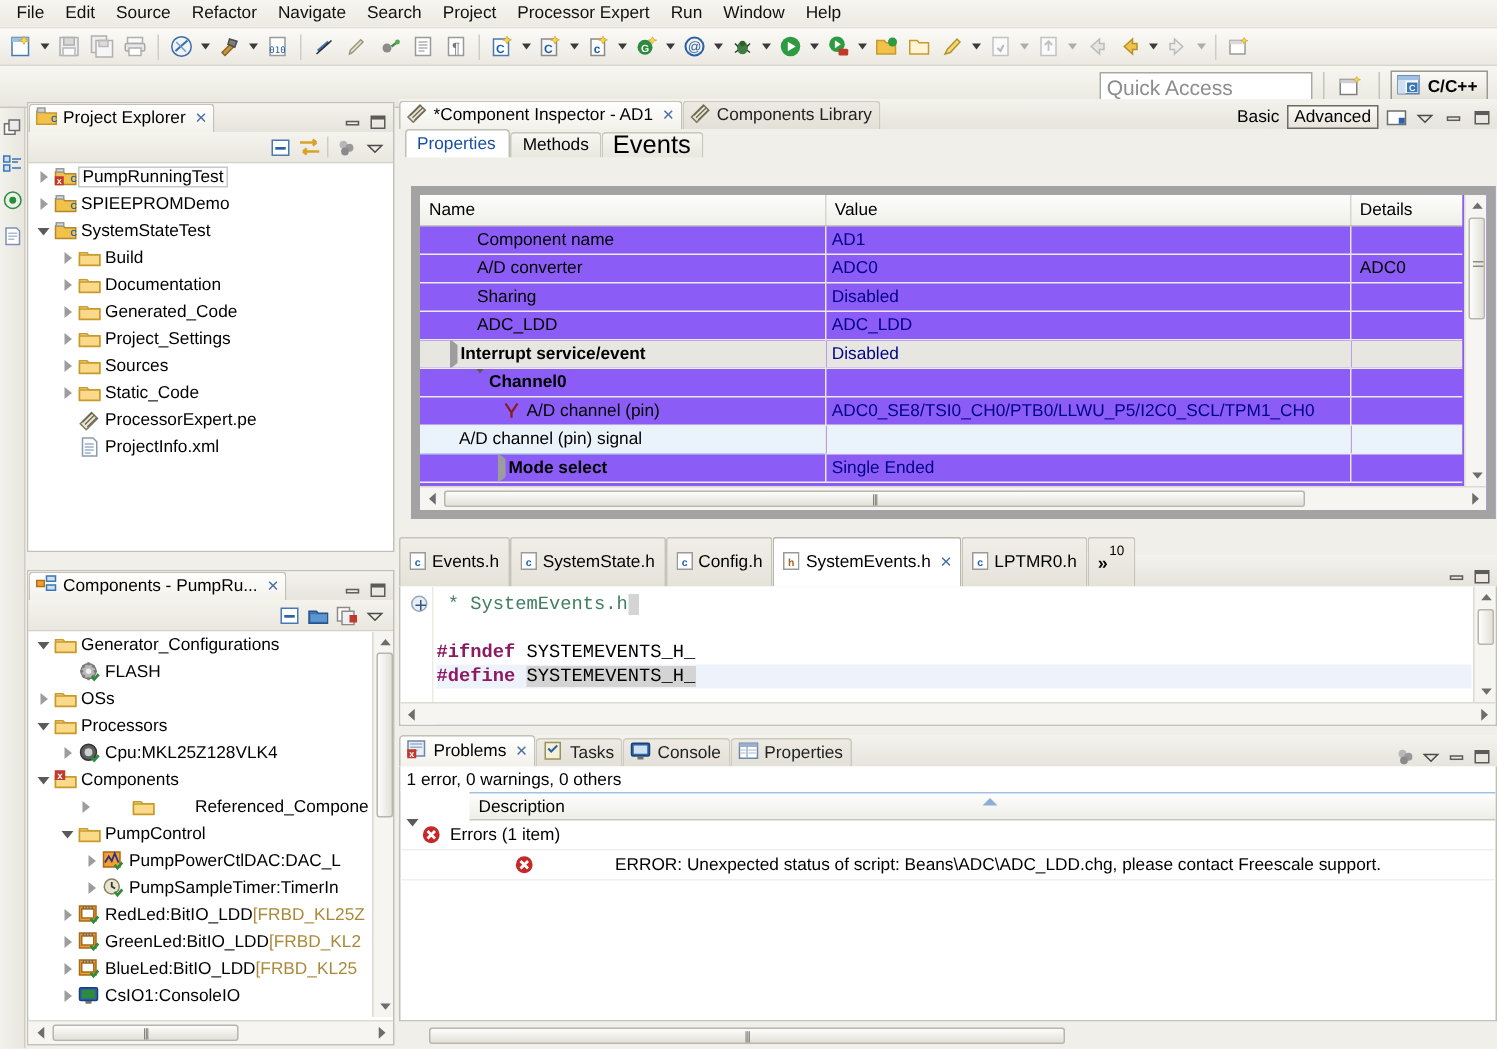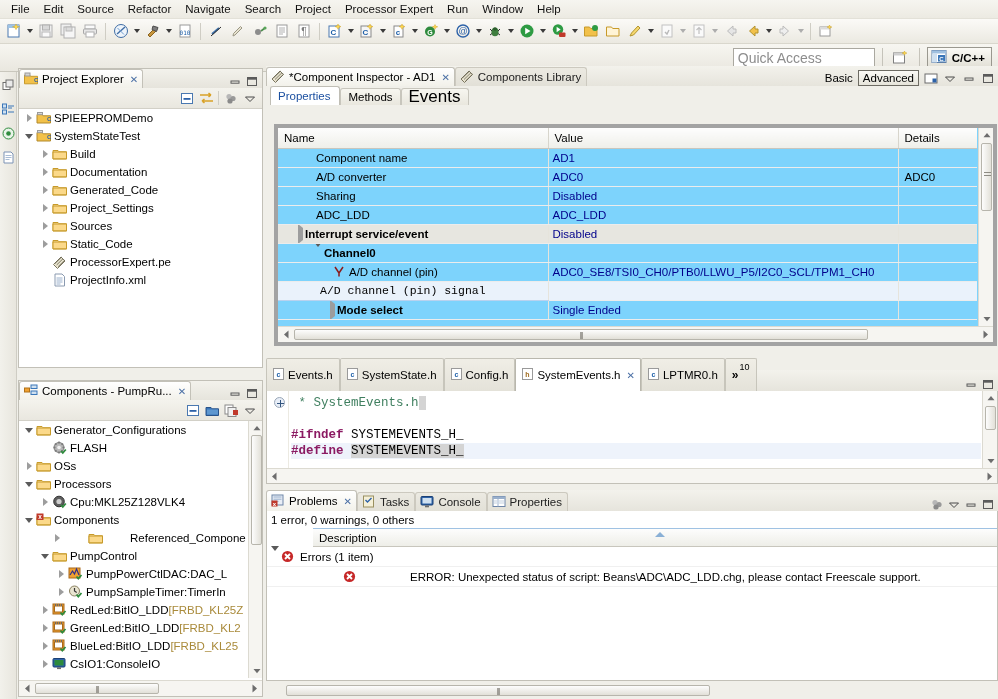--- a/index.html
+++ b/index.html
@@ -511,20 +511,35 @@
       <div id="pe-rows">
           <div class="trow" style="padding-left: 4px;">
             <span class="exp">
               <span class="tri"></span>
             </span>
             <span class="ticon">
               <svg width="16" height="14">
                 <path d="M1 3.5h5l1.2 1.3h7.3v7.2H1z" fill="#f2c14a" stroke="#b2892a"></path>
                 <rect x="1.5" y="1.5" width="5" height="2.2" fill="#d8d8d8" stroke="#9a9a9a"></rect>
                 <text x="11" y="10" font-size="6" fill="#2d62a8" font-weight="bold">C</text>
+                <rect x="0.5" y="6.5" width="6" height="6" fill="#c0392b"></rect>
+                <text x="3.5" y="11.6" font-size="6" text-anchor="middle" fill="#fff" font-weight="bold">x</text>
+              </svg>
+            </span>
+            <span class="tlabel sel">PumpRunningTest</span>
+          </div>
+          <div class="trow" style="padding-left: 4px;">
+            <span class="exp">
+              <span class="tri"></span>
+            </span>
+            <span class="ticon">
+              <svg width="16" height="14">
+                <path d="M1 3.5h5l1.2 1.3h7.3v7.2H1z" fill="#f2c14a" stroke="#b2892a"></path>
+                <rect x="1.5" y="1.5" width="5" height="2.2" fill="#d8d8d8" stroke="#9a9a9a"></rect>
+                <text x="11" y="10" font-size="6" fill="#2d62a8" font-weight="bold">C</text>
               </svg>
             </span>
             <span class="tlabel">SPIEEPROMDemo</span>
           </div>
           <div class="trow" style="padding-left: 4px;">
             <span class="exp">
               <span class="tri open"></span>
             </span>
             <span class="ticon">
               <svg width="16" height="14">
@@ -956,21 +971,21 @@
         <span>Properties</span>
       </div>
       <div style="height:17px;padding:0 7px;font-size:11.5px;background:linear-gradient(to bottom,#f7f6f0,#e9e7de);border:1px solid #c8c6bd;border-bottom:none;border-radius:3px 3px 0 0;line-height:16px;">
         <span>Methods</span>
       </div>
       <div style="height:17px;padding:0 7px;font-size:17px;background:linear-gradient(to bottom,#f7f6f0,#e9e7de);border:1px solid #c8c6bd;border-bottom:none;border-radius:3px 3px 0 0;line-height:16px;">
         <span>Events</span>
       </div>
     </div>
 
-    <div style="position:absolute;left:8px;top:58px;right:1px;height:222px;background:#7dd3fc;border:4px solid #a3a3a3;overflow:hidden;">
+    <div style="position:absolute;left:8px;top:58px;right:1px;height:222px;background:#8b5cf6;border:6px solid #a3a3a3;overflow:hidden;">
       <div style="position:absolute;left:0;top:0;right:16px;bottom:16px;overflow:hidden;">
         <table class="tbl">
           <colgroup>
               <col style="width:270px">
               <col style="width:350px">
               <col>
             </colgroup>
           <thead>
               <tr>
             <th>Name</th>
@@ -1049,21 +1064,21 @@
                       </svg>
                     </span>
                     <span style="padding-left: 2px;">A/D channel (pin)</span>
                   </div>
                 </td>
                 <td><span class="val">ADC0_SE8/TSI0_CH0/PTB0/LLWU_P5/I2C0_SCL/TPM1_CH0</span></td>
                 <td style="border-right: none;"><span class="det"></span></td>
               </tr>
               <tr class="rowsel">
                 <td>
-                  <div class="cellname" style="padding-left: 40px; font-family: Liberation Mono, monospace;">
+                  <div class="cellname" style="padding-left: 24px;">
                     <span class="exp"></span>
                     <span style="padding-left: 2px;">A/D channel (pin) signal</span>
                   </div>
                 </td>
                 <td><span class="val"></span></td>
                 <td style="border-right: none;"><span class="det"></span></td>
               </tr>
               <tr>
                 <td>
                   <div class="cellname" style="padding-left: 52px;">

